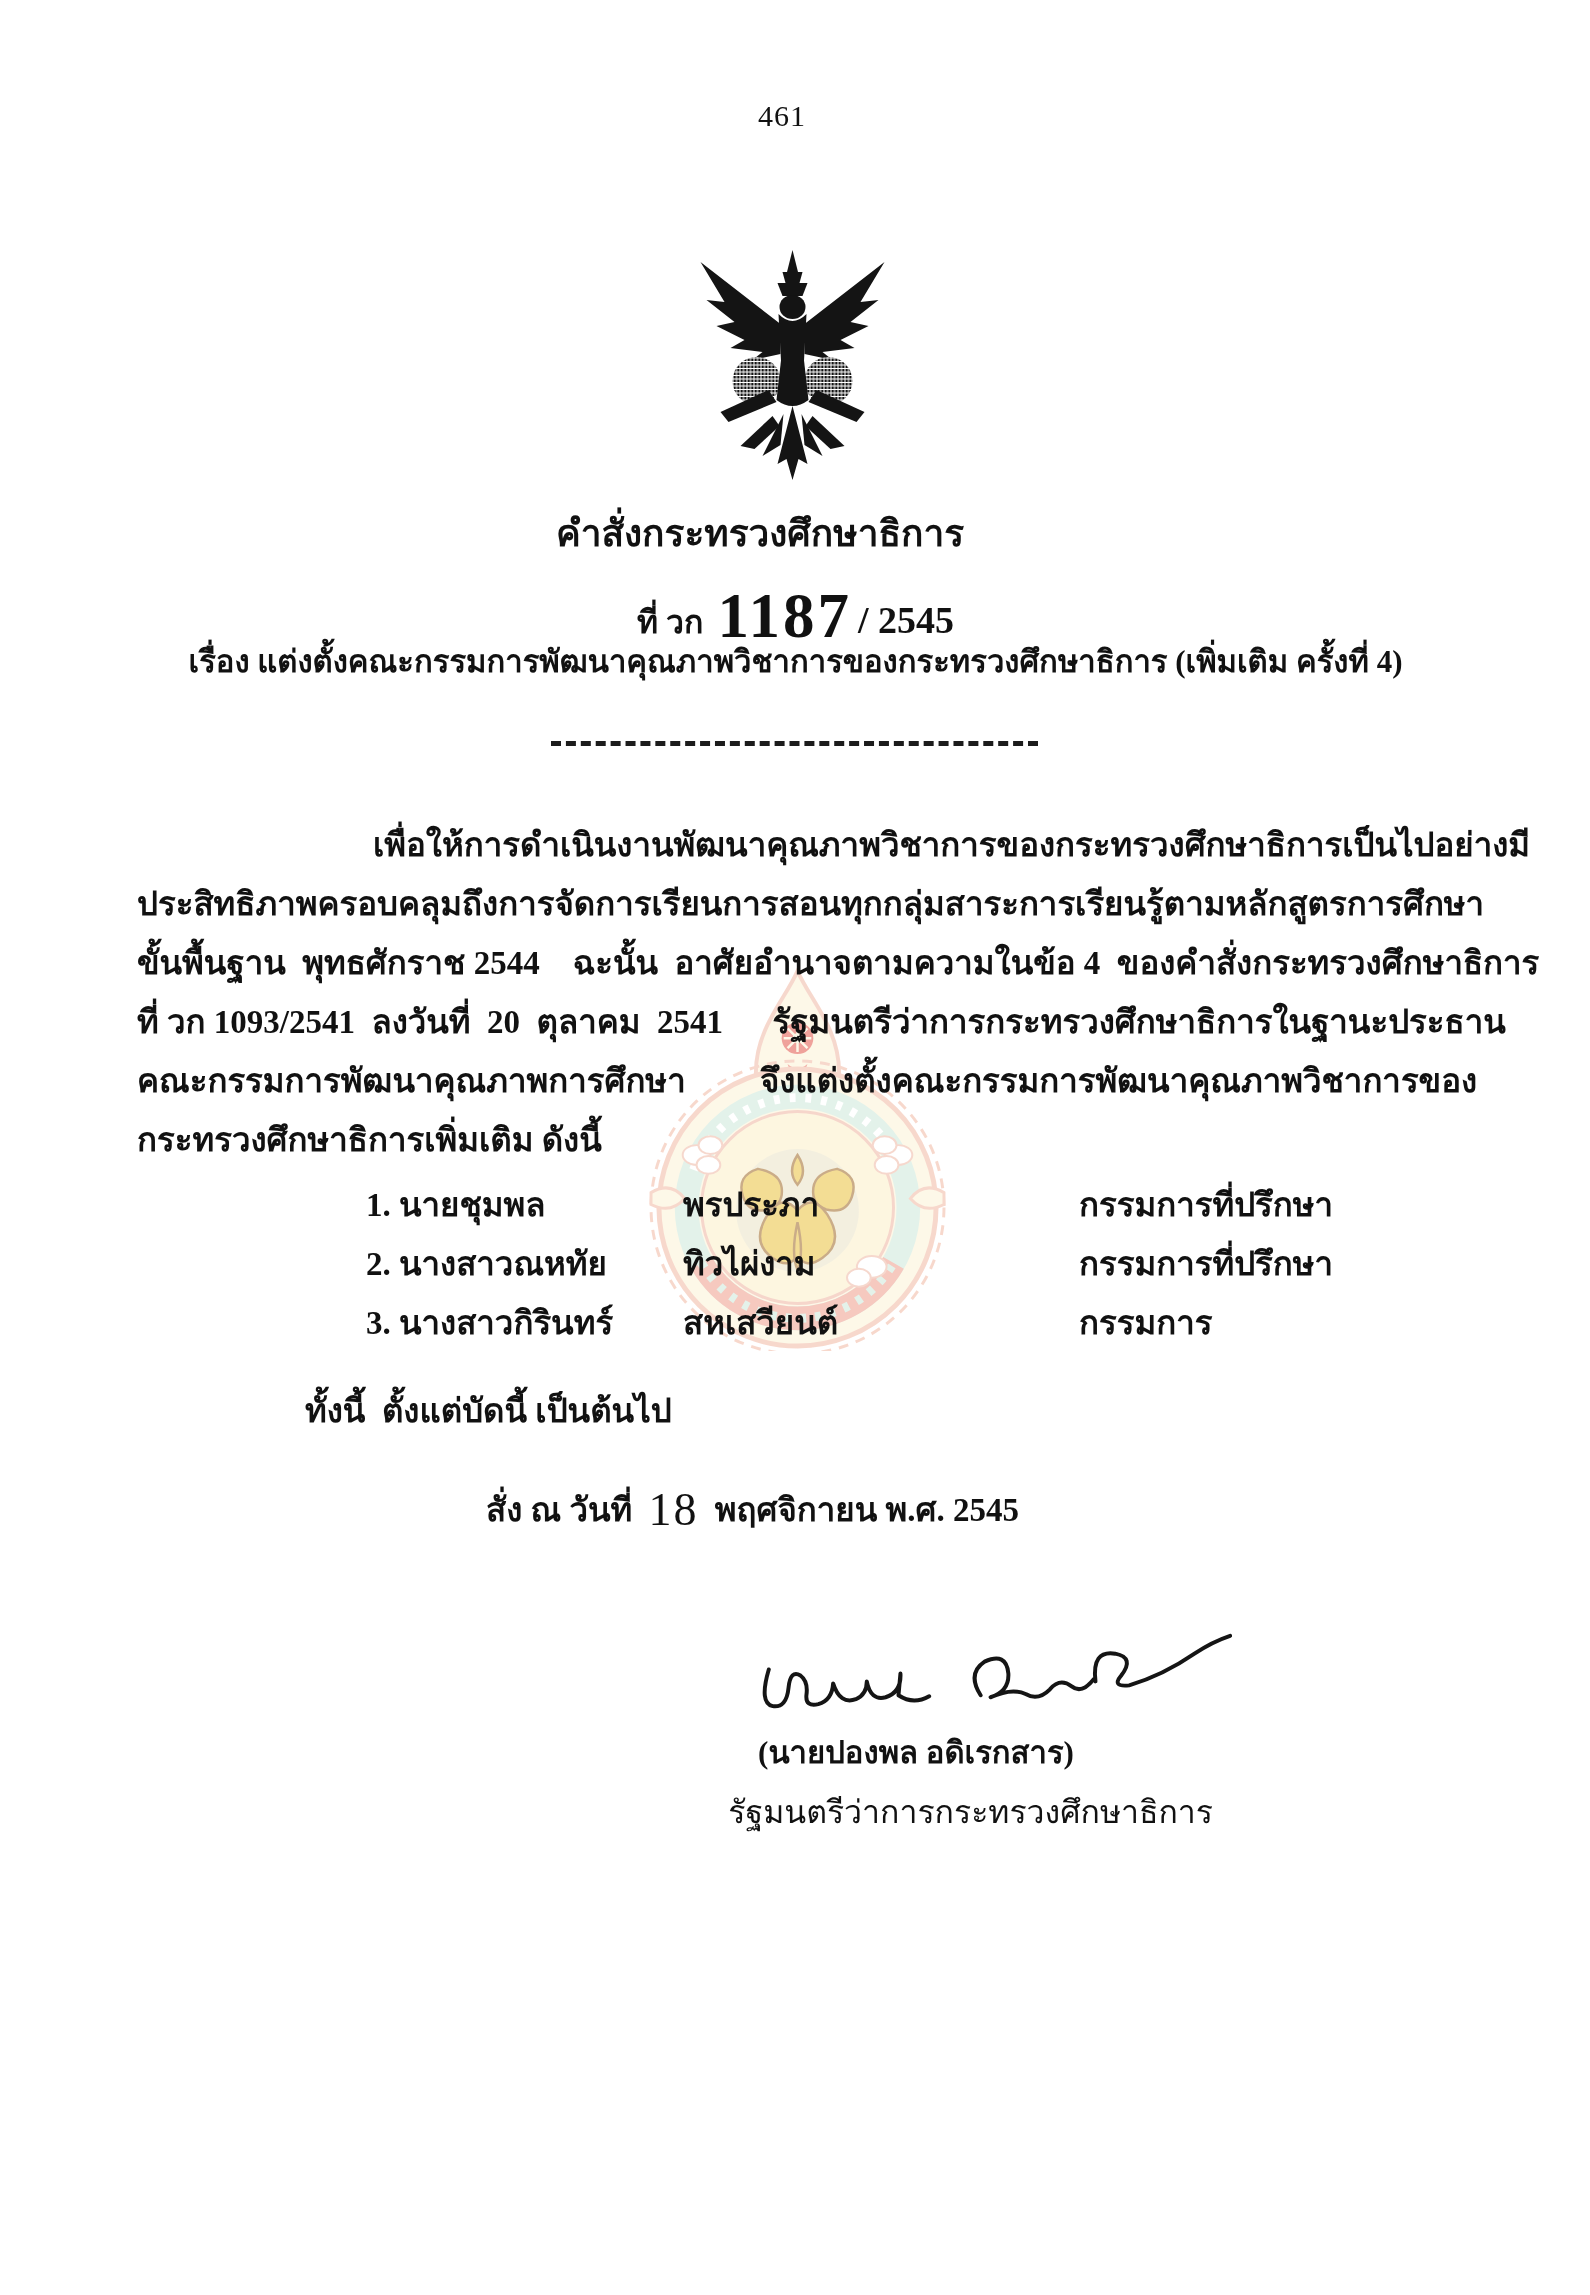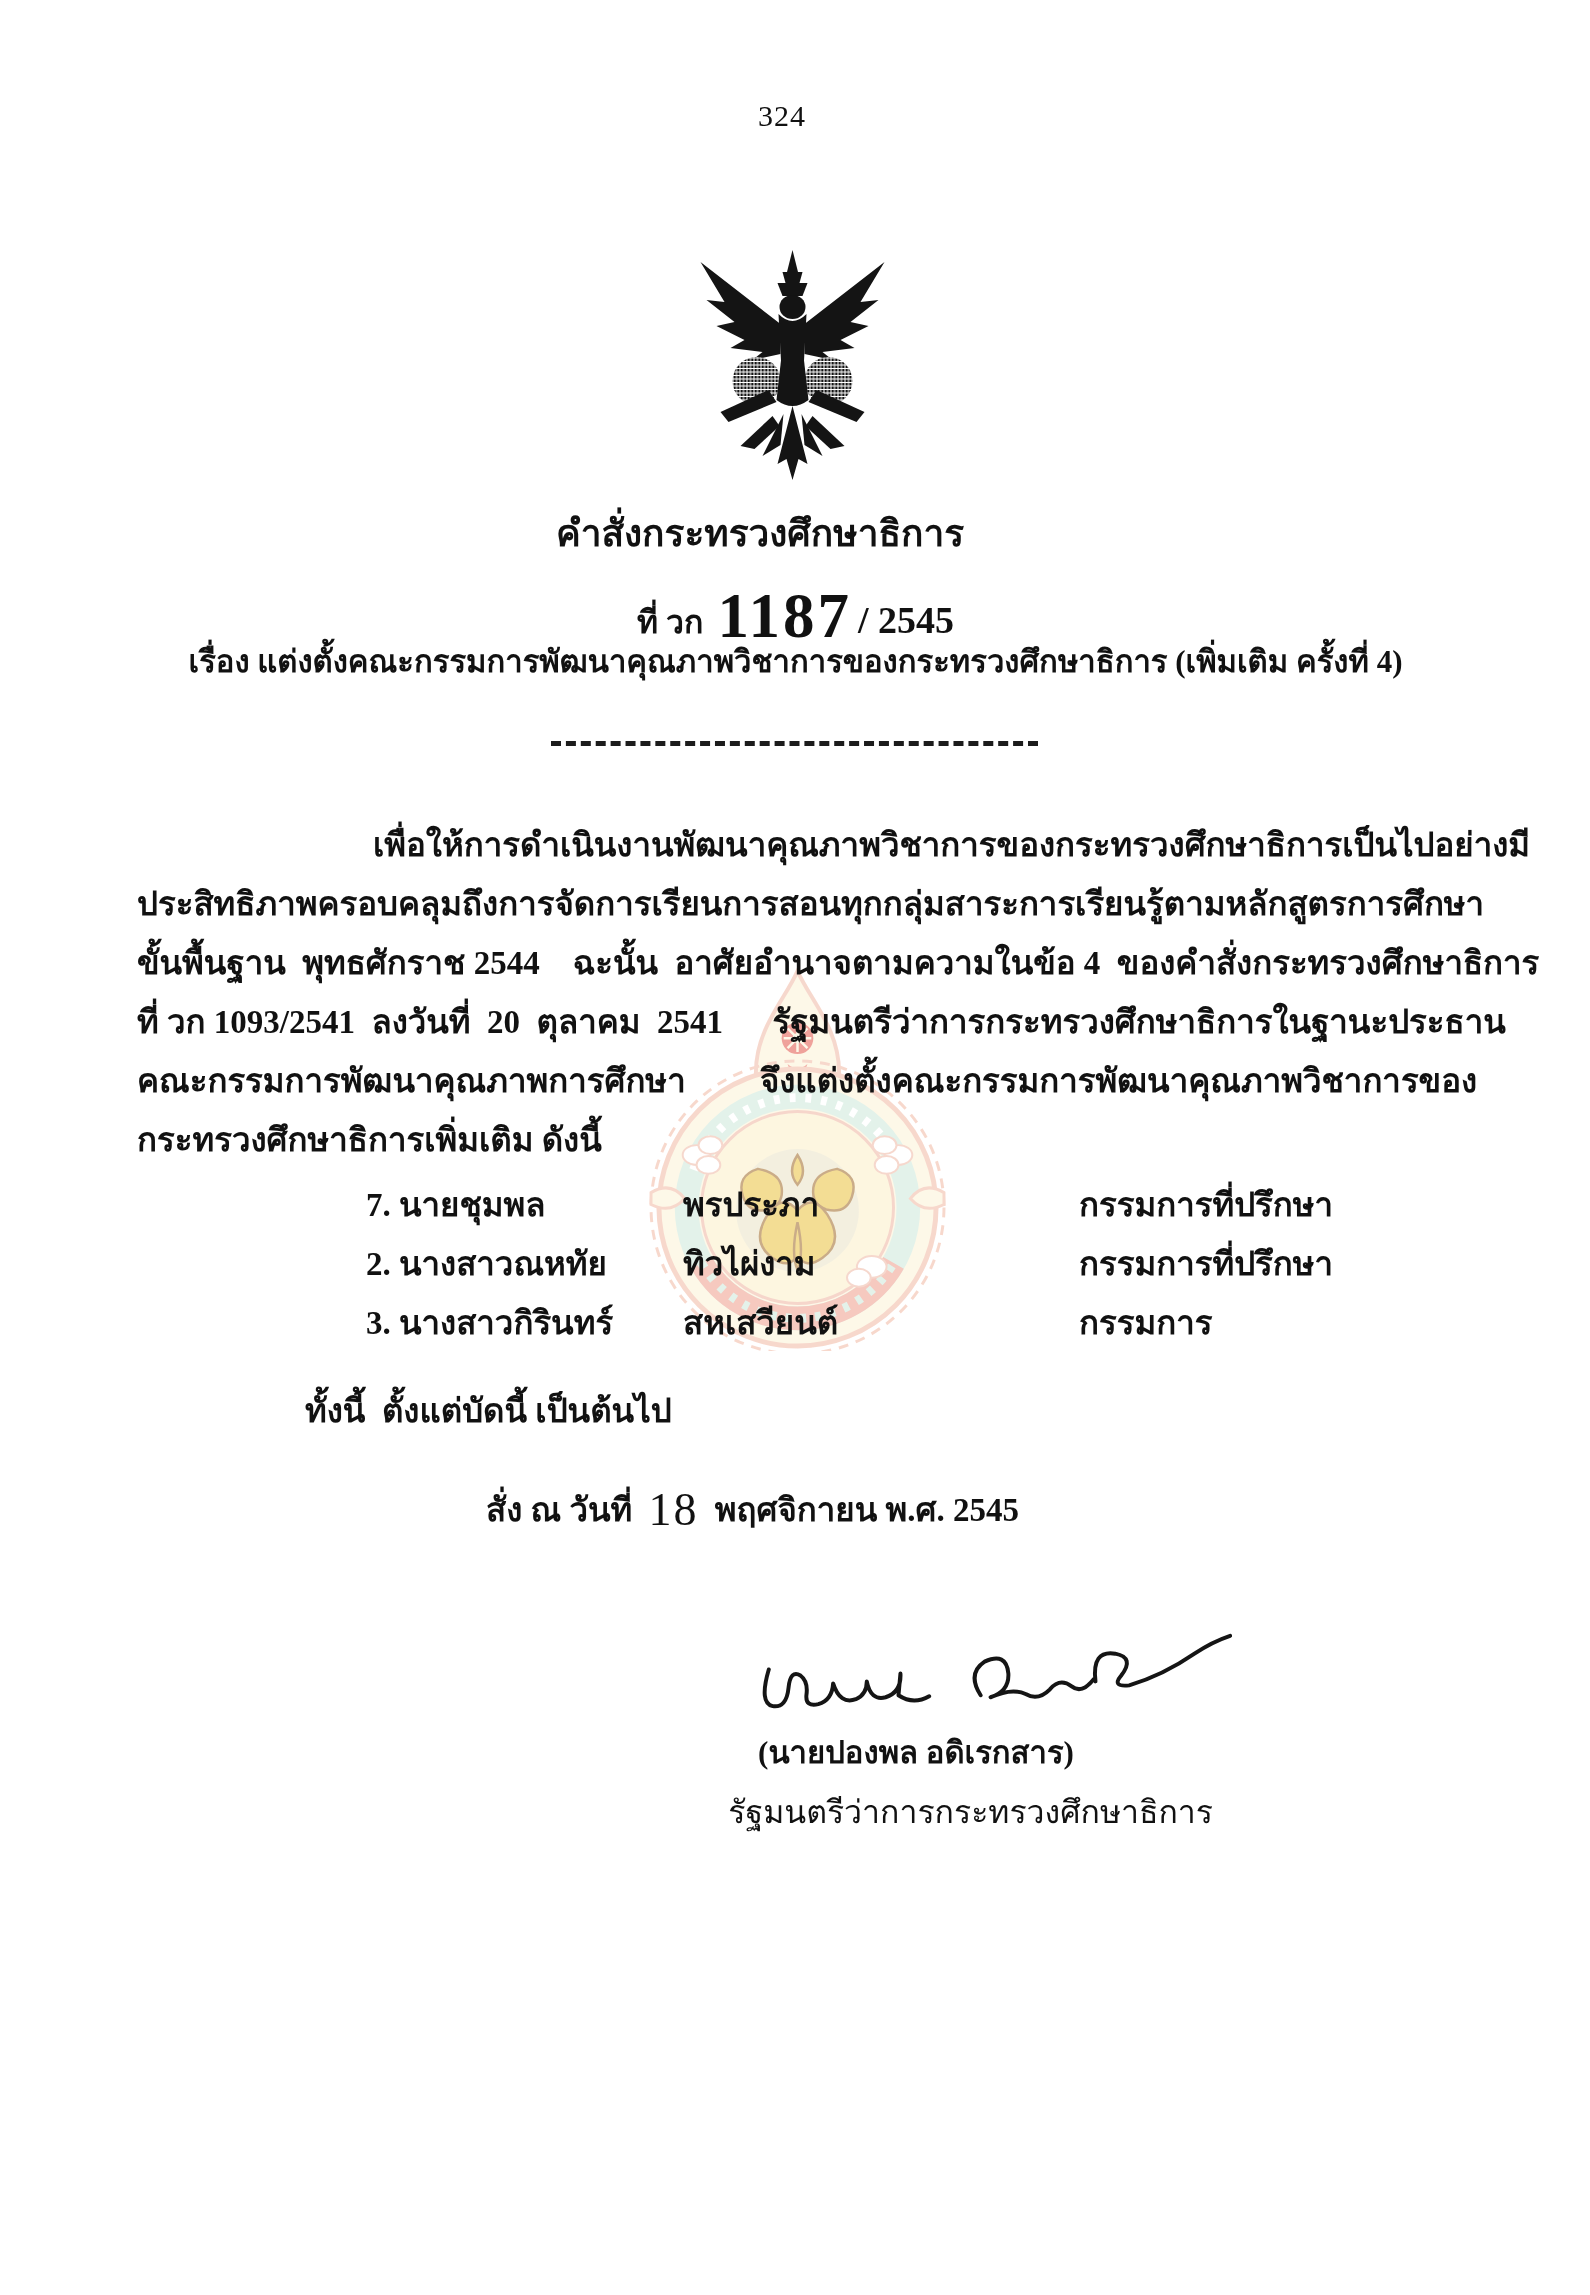--- a/index.html
+++ b/index.html
@@ -45,21 +45,21 @@
 
   .signature{left:747px;top:1612px;width:495px;height:119px;}
   .signed-name{left:619px;top:1727px;width:594px;font-size:31px;font-weight:bold;}
   .minister-title{left:619px;top:1786px;width:594px;font-size:32px;font-weight:normal;text-align:right;}
 </style>
 </head>
 <body>
 
 <div id="page">
 
-  <div class="abs page-number center">324</div>
+  <div class="abs page-number center">461</div>
 
   <svg class="abs garuda" viewBox="0 0 220 240" aria-hidden="true">
     <defs>
       <pattern id="hatch" width="7" height="7" patternUnits="userSpaceOnUse">
         <rect width="7" height="7" fill="#141414"></rect>
         <path d="M0 1.5H7M0 5H7M1.5 0V7M5 0V7" stroke="#ffffff" stroke-width="1"></path>
       </pattern>
     </defs>
     <g fill="#141414">
       <path d="M110 2 L116 26 L104 26 Z"></path>
@@ -142,21 +142,21 @@
     <div class="line first">เพื่อให้การดำเนินงานพัฒนาคุณภาพวิชาการของกระทรวงศึกษาธิการเป็นไปอย่างมี</div>
     <div class="line">ประสิทธิภาพครอบคลุมถึงการจัดการเรียนการสอนทุกกลุ่มสาระการเรียนรู้ตามหลักสูตรการศึกษา</div>
     <div class="line">ขั้นพื้นฐาน  พุทธศักราช 2544    ฉะนั้น  อาศัยอำนาจตามความในข้อ 4  ของคำสั่งกระทรวงศึกษาธิการ</div>
     <div class="line">ที่ วก 1093/2541  ลงวันที่  20  ตุลาคม  2541      รัฐมนตรีว่าการกระทรวงศึกษาธิการในฐานะประธาน</div>
     <div class="line">คณะกรรมการพัฒนาคุณภาพการศึกษา         จึงแต่งตั้งคณะกรรมการพัฒนาคุณภาพวิชาการของ</div>
     <div class="line">กระทรวงศึกษาธิการเพิ่มเติม ดังนี้</div>
   </div>
 
   <div class="abs committee">
     <div class="crow">
-      <div class="c1">7. นายชุมพล</div>
+      <div class="c1">1. นายชุมพล</div>
       <div class="c2">พรประภา</div>
       <div class="c3">กรรมการที่ปรึกษา</div>
     </div>
     <div class="crow">
       <div class="c1">2. นางสาวณหทัย</div>
       <div class="c2">ทิวไผ่งาม</div>
       <div class="c3">กรรมการที่ปรึกษา</div>
     </div>
     <div class="crow">
       <div class="c1">3. นางสาวกิรินทร์</div>

